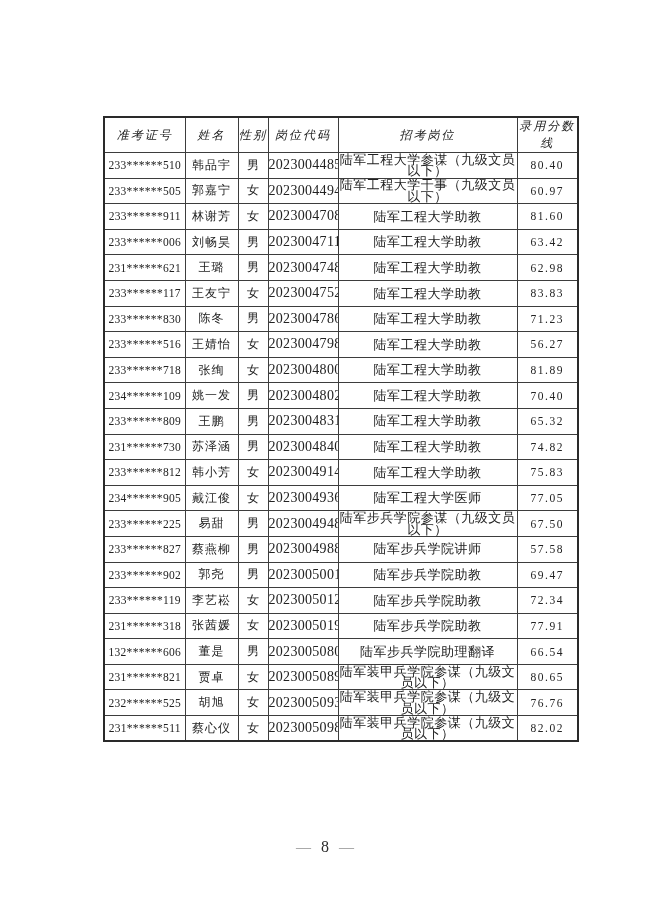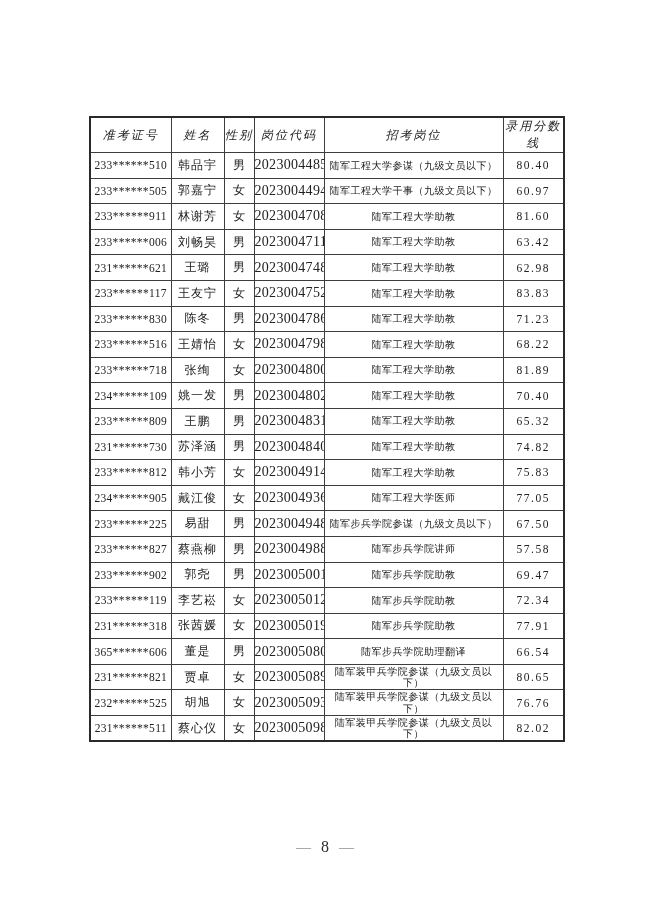--- a/index.html
+++ b/index.html
@@ -15,21 +15,21 @@
     color: #1c1c1c;
     overflow: hidden;
   }
   .page {
     position: absolute;
     inset: 0;
     background: #ffffff;
   }
   .table-wrap {
     position: absolute;
-    left: 89px;
+    left: 103px;
     top: 116px;
     width: 474px;
   }
   table.results {
     border-collapse: collapse;
     table-layout: fixed;
     width: 474px;
     border: 2px solid #2a2a2a;
   }
   table.results th,
@@ -65,21 +65,21 @@
     font-size: 12px;
     color: #222;
   }
   td.c-code {
     font-size: 14px;
     letter-spacing: 0.3px;
     color: #222;
   }
   td.c-position {
     text-align: left;
-    font-size: 10px;
+    font-size: 13px;
     line-height: 11.5px;
     padding: 0 1px 0 2px;
     letter-spacing: 0.5px;
     color: #222;
   }
   td.c-score {
     font-size: 11.5px;
     letter-spacing: 1.5px;
     color: #222;
   }
@@ -183,21 +183,21 @@
             <td class="c-code">2023004786</td>
             <td class="c-position">陆军工程大学助教</td>
             <td class="c-score">71.23</td>
           </tr>
           <tr>
             <td class="c-ticket">233******516</td>
             <td class="c-name">王婧怡</td>
             <td class="c-gender">女</td>
             <td class="c-code">2023004798</td>
             <td class="c-position">陆军工程大学助教</td>
-            <td class="c-score">68.22</td>
+            <td class="c-score">56.27</td>
           </tr>
           <tr>
             <td class="c-ticket">233******718</td>
             <td class="c-name">张绚</td>
             <td class="c-gender">女</td>
             <td class="c-code">2023004800</td>
             <td class="c-position">陆军工程大学助教</td>
             <td class="c-score">81.89</td>
           </tr>
           <tr>
@@ -274,21 +274,21 @@
           </tr>
           <tr>
             <td class="c-ticket">231******318</td>
             <td class="c-name">张茜媛</td>
             <td class="c-gender">女</td>
             <td class="c-code">2023005019</td>
             <td class="c-position">陆军步兵学院助教</td>
             <td class="c-score">77.91</td>
           </tr>
           <tr>
-            <td class="c-ticket">365******606</td>
+            <td class="c-ticket">132******606</td>
             <td class="c-name">董是</td>
             <td class="c-gender">男</td>
             <td class="c-code">2023005080</td>
             <td class="c-position">陆军步兵学院助理翻译</td>
             <td class="c-score">66.54</td>
           </tr>
           <tr>
             <td class="c-ticket">231******821</td>
             <td class="c-name">贾卓</td>
             <td class="c-gender">女</td>

